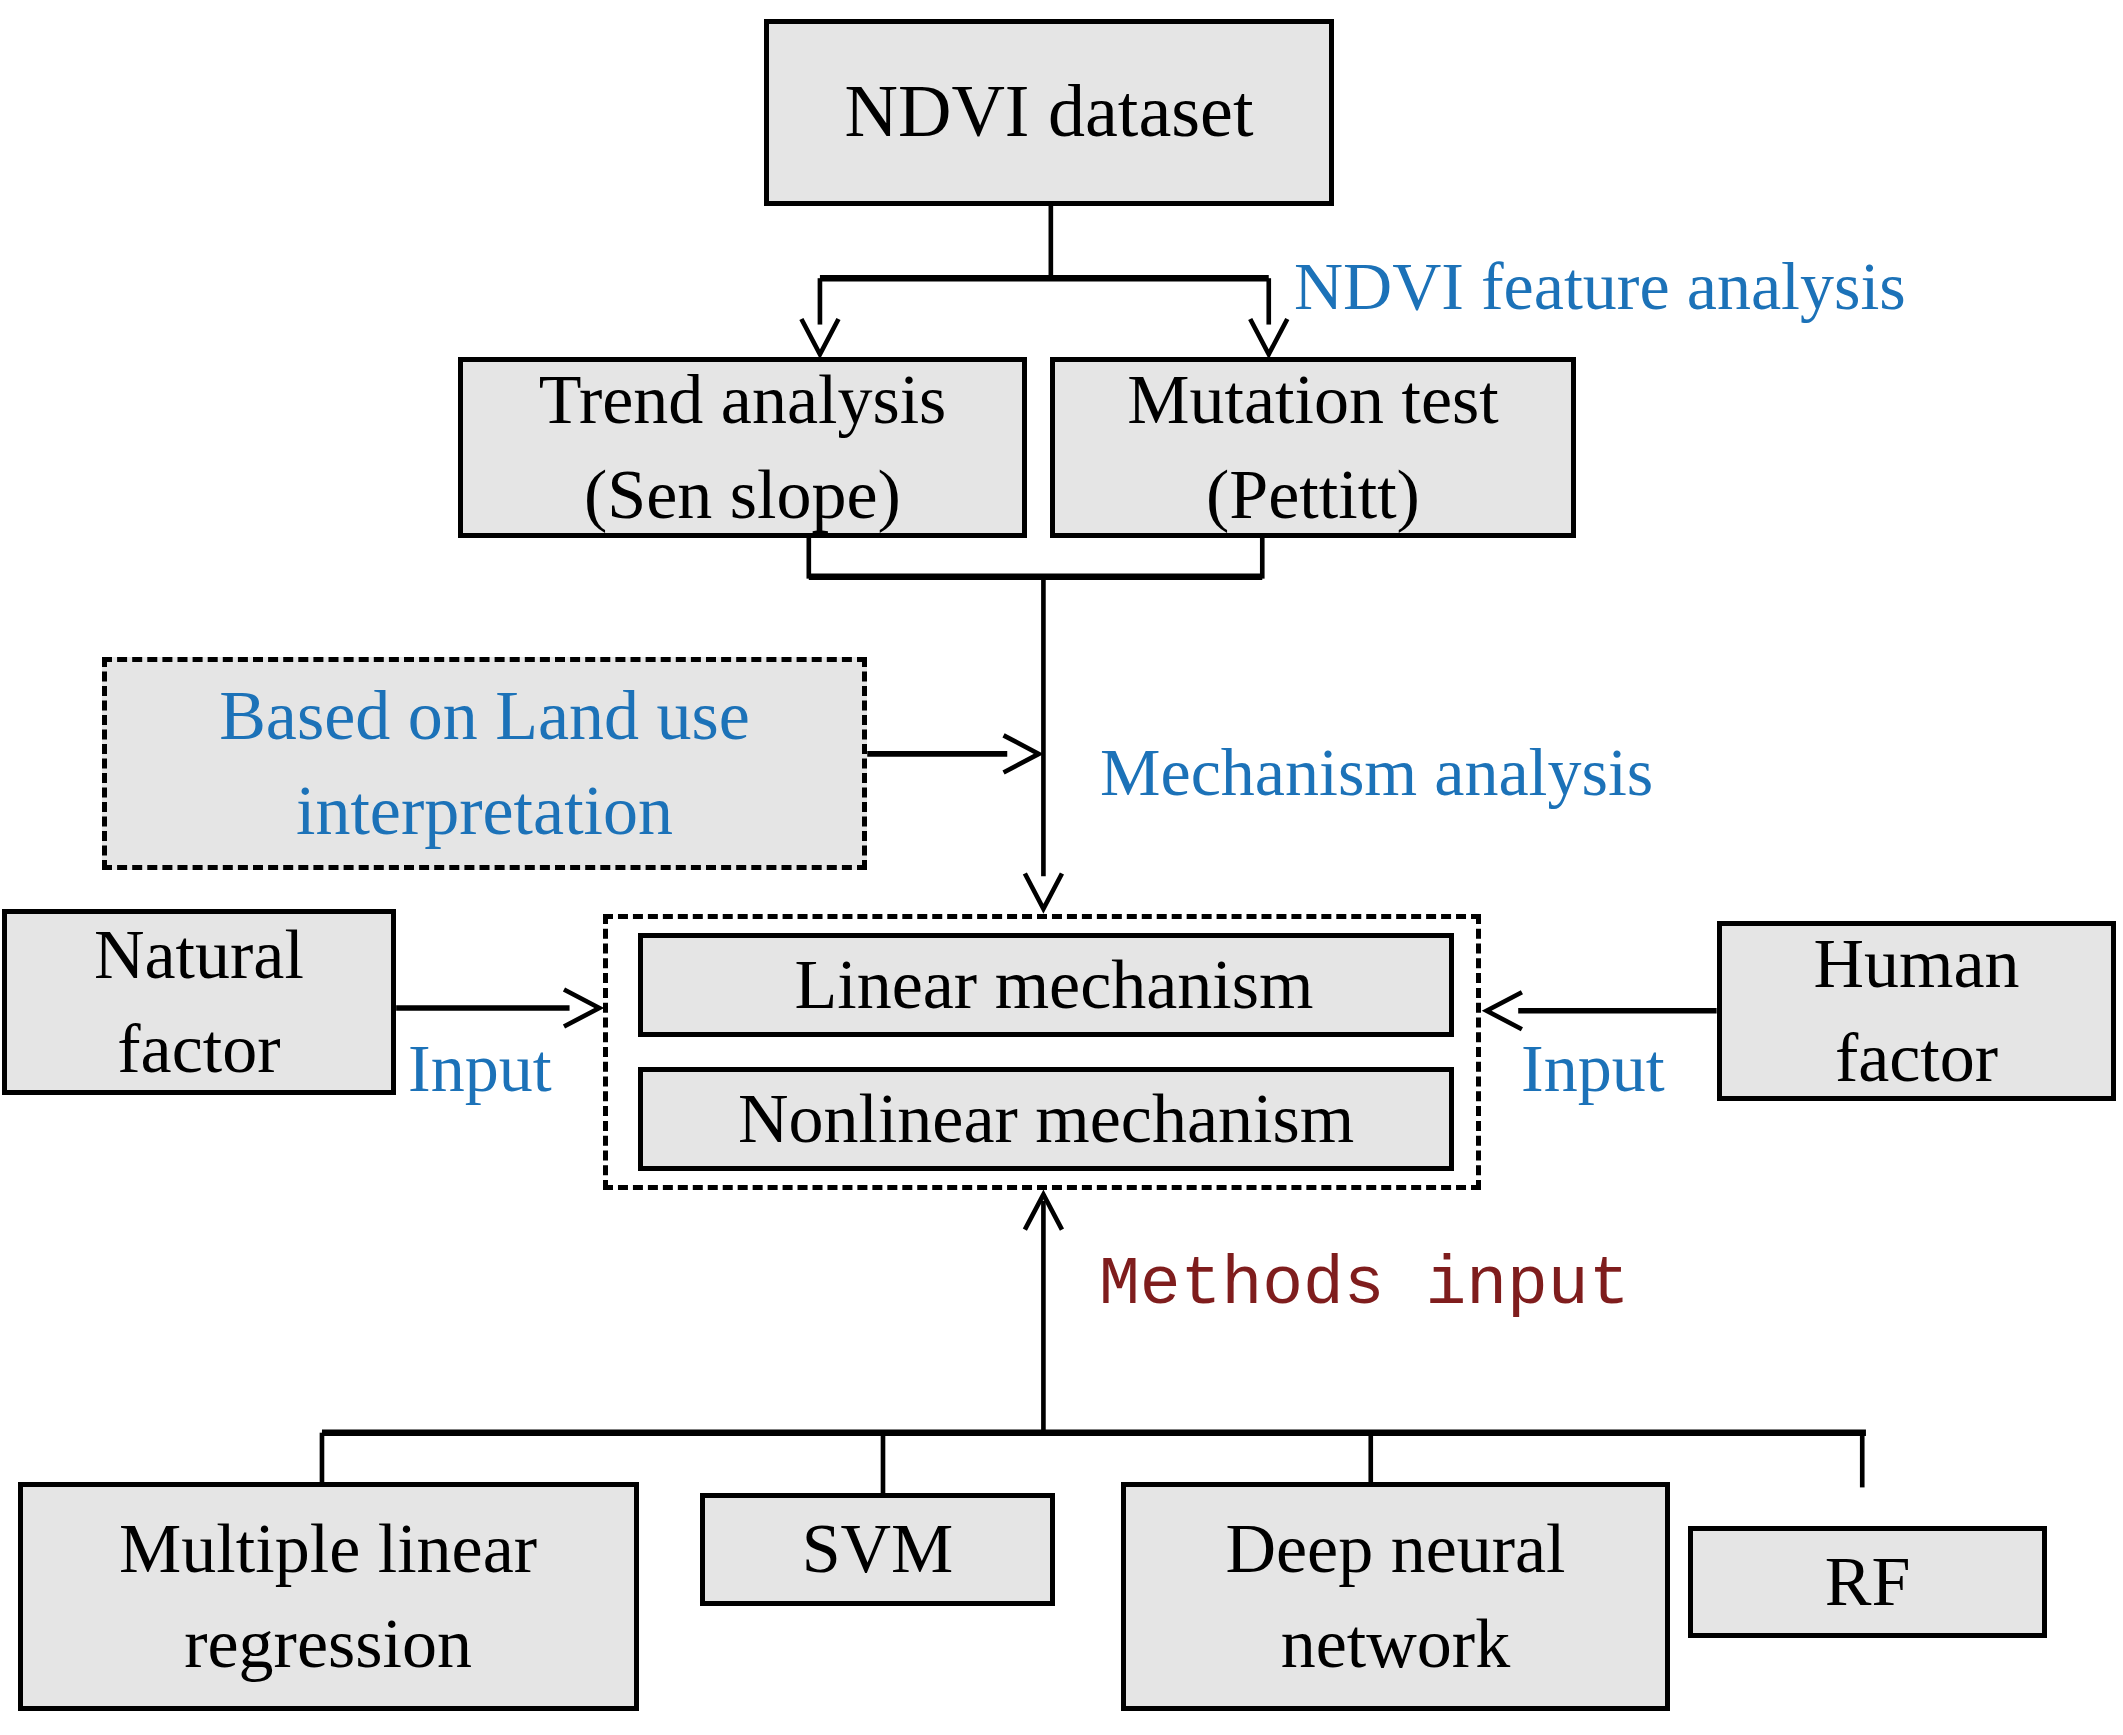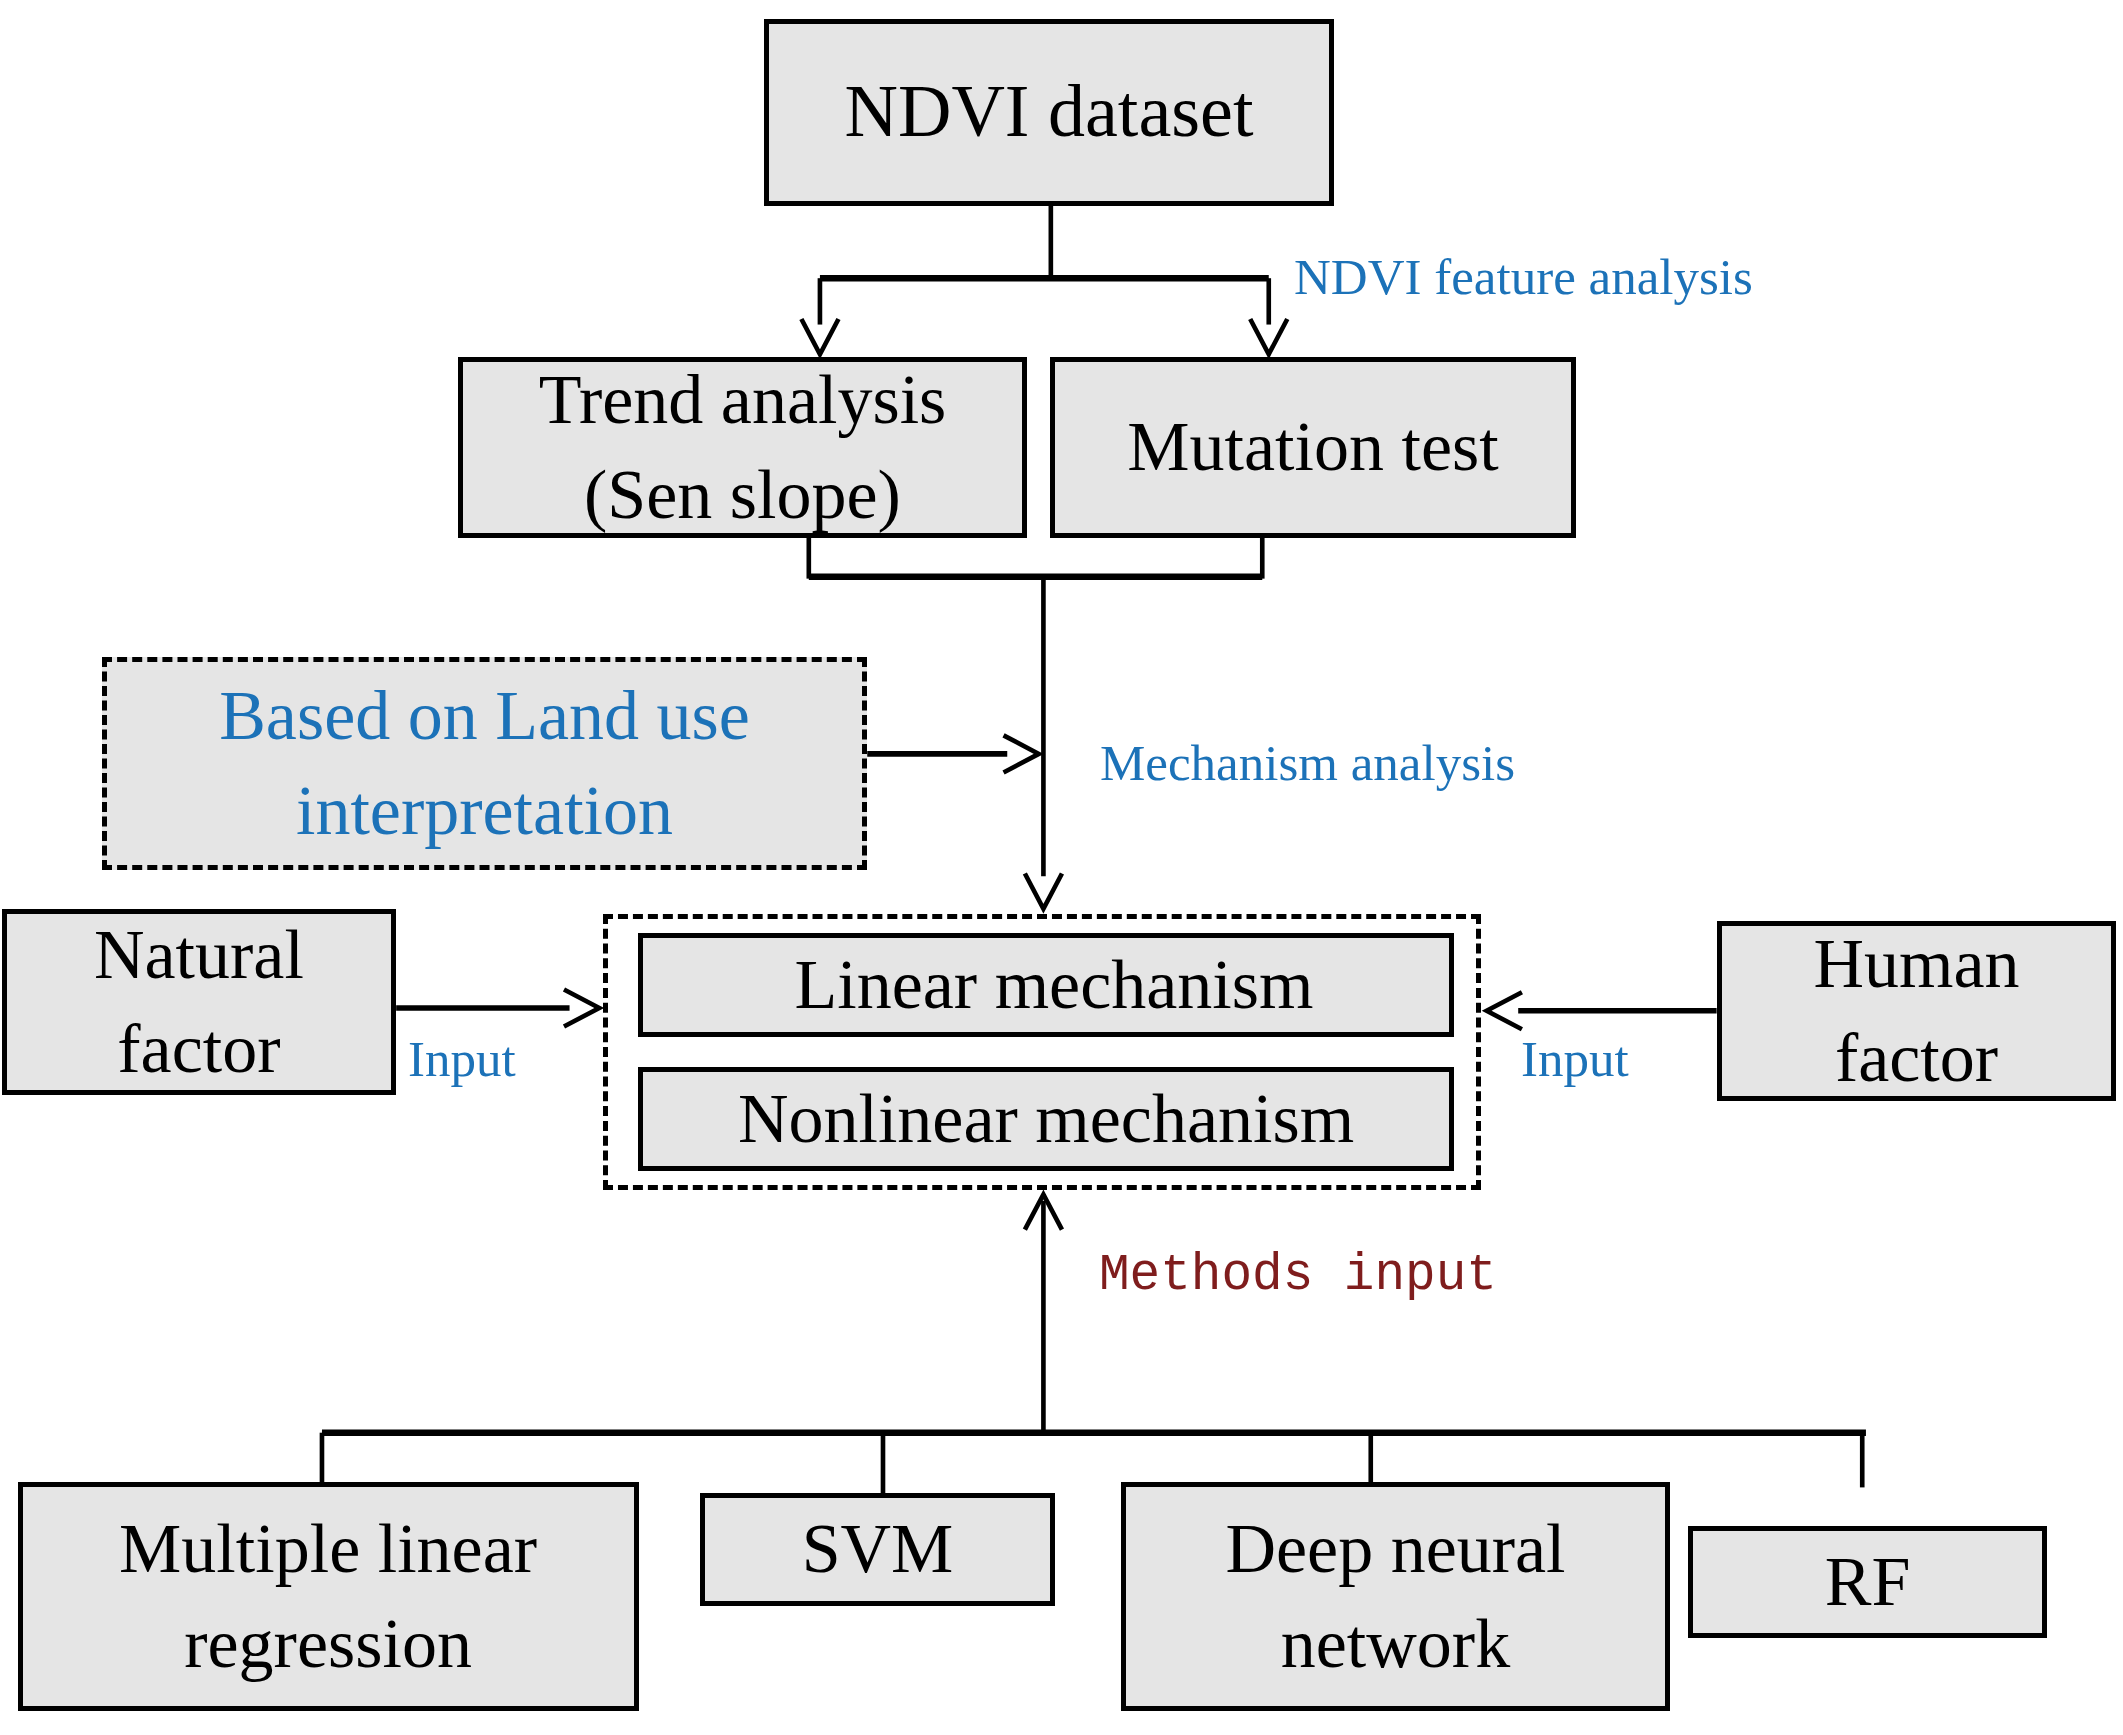--- a/index.html
+++ b/index.html
@@ -21,21 +21,21 @@
     color:#000;
     font-size:70px;line-height:1.35;
     box-sizing:border-box;
     z-index:2;
   }
   .box span{display:block;white-space:nowrap;}
   .dashedbox{border:5.6px dashed #000;}
   .nofill{background:transparent;}
   .flabel{
     position:absolute;
-    font-size:51px;line-height:1.1;
+    font-size:68px;line-height:1.1;
     white-space:nowrap;
     z-index:3;
   }
   .blue{color:#1C72B8;}
   .big{font-size:74px;}
 </style>
 </head>
 <body>
 
 <div class="stage">
@@ -78,20 +78,21 @@
     <span>NDVI dataset</span>
   </div>
 
   <div class="box" style="left:458px;top:357px;width:569px;height:181px;">
     <span>Trend analysis</span>
     <span>(Sen slope)</span>
   </div>
 
   <div class="box" style="left:1050px;top:357px;width:526px;height:181px;">
     <span>Mutation test</span>
+    <span>(Pettitt)</span>
   </div>
 
   <div class="box dashedbox blue" style="left: 102px; top: 657px; width: 765px; height: 213px; color: rgb(28, 114, 184);">
     <span>Based on Land use</span>
     <span>interpretation</span>
   </div>
 
   <div class="box dashedbox nofill" style="left:603px;top:914px;width:878px;height:276px;"></div>
 
   <div class="box" style="left:638px;top:933px;width:816px;height:104px;padding-left:16px;">

